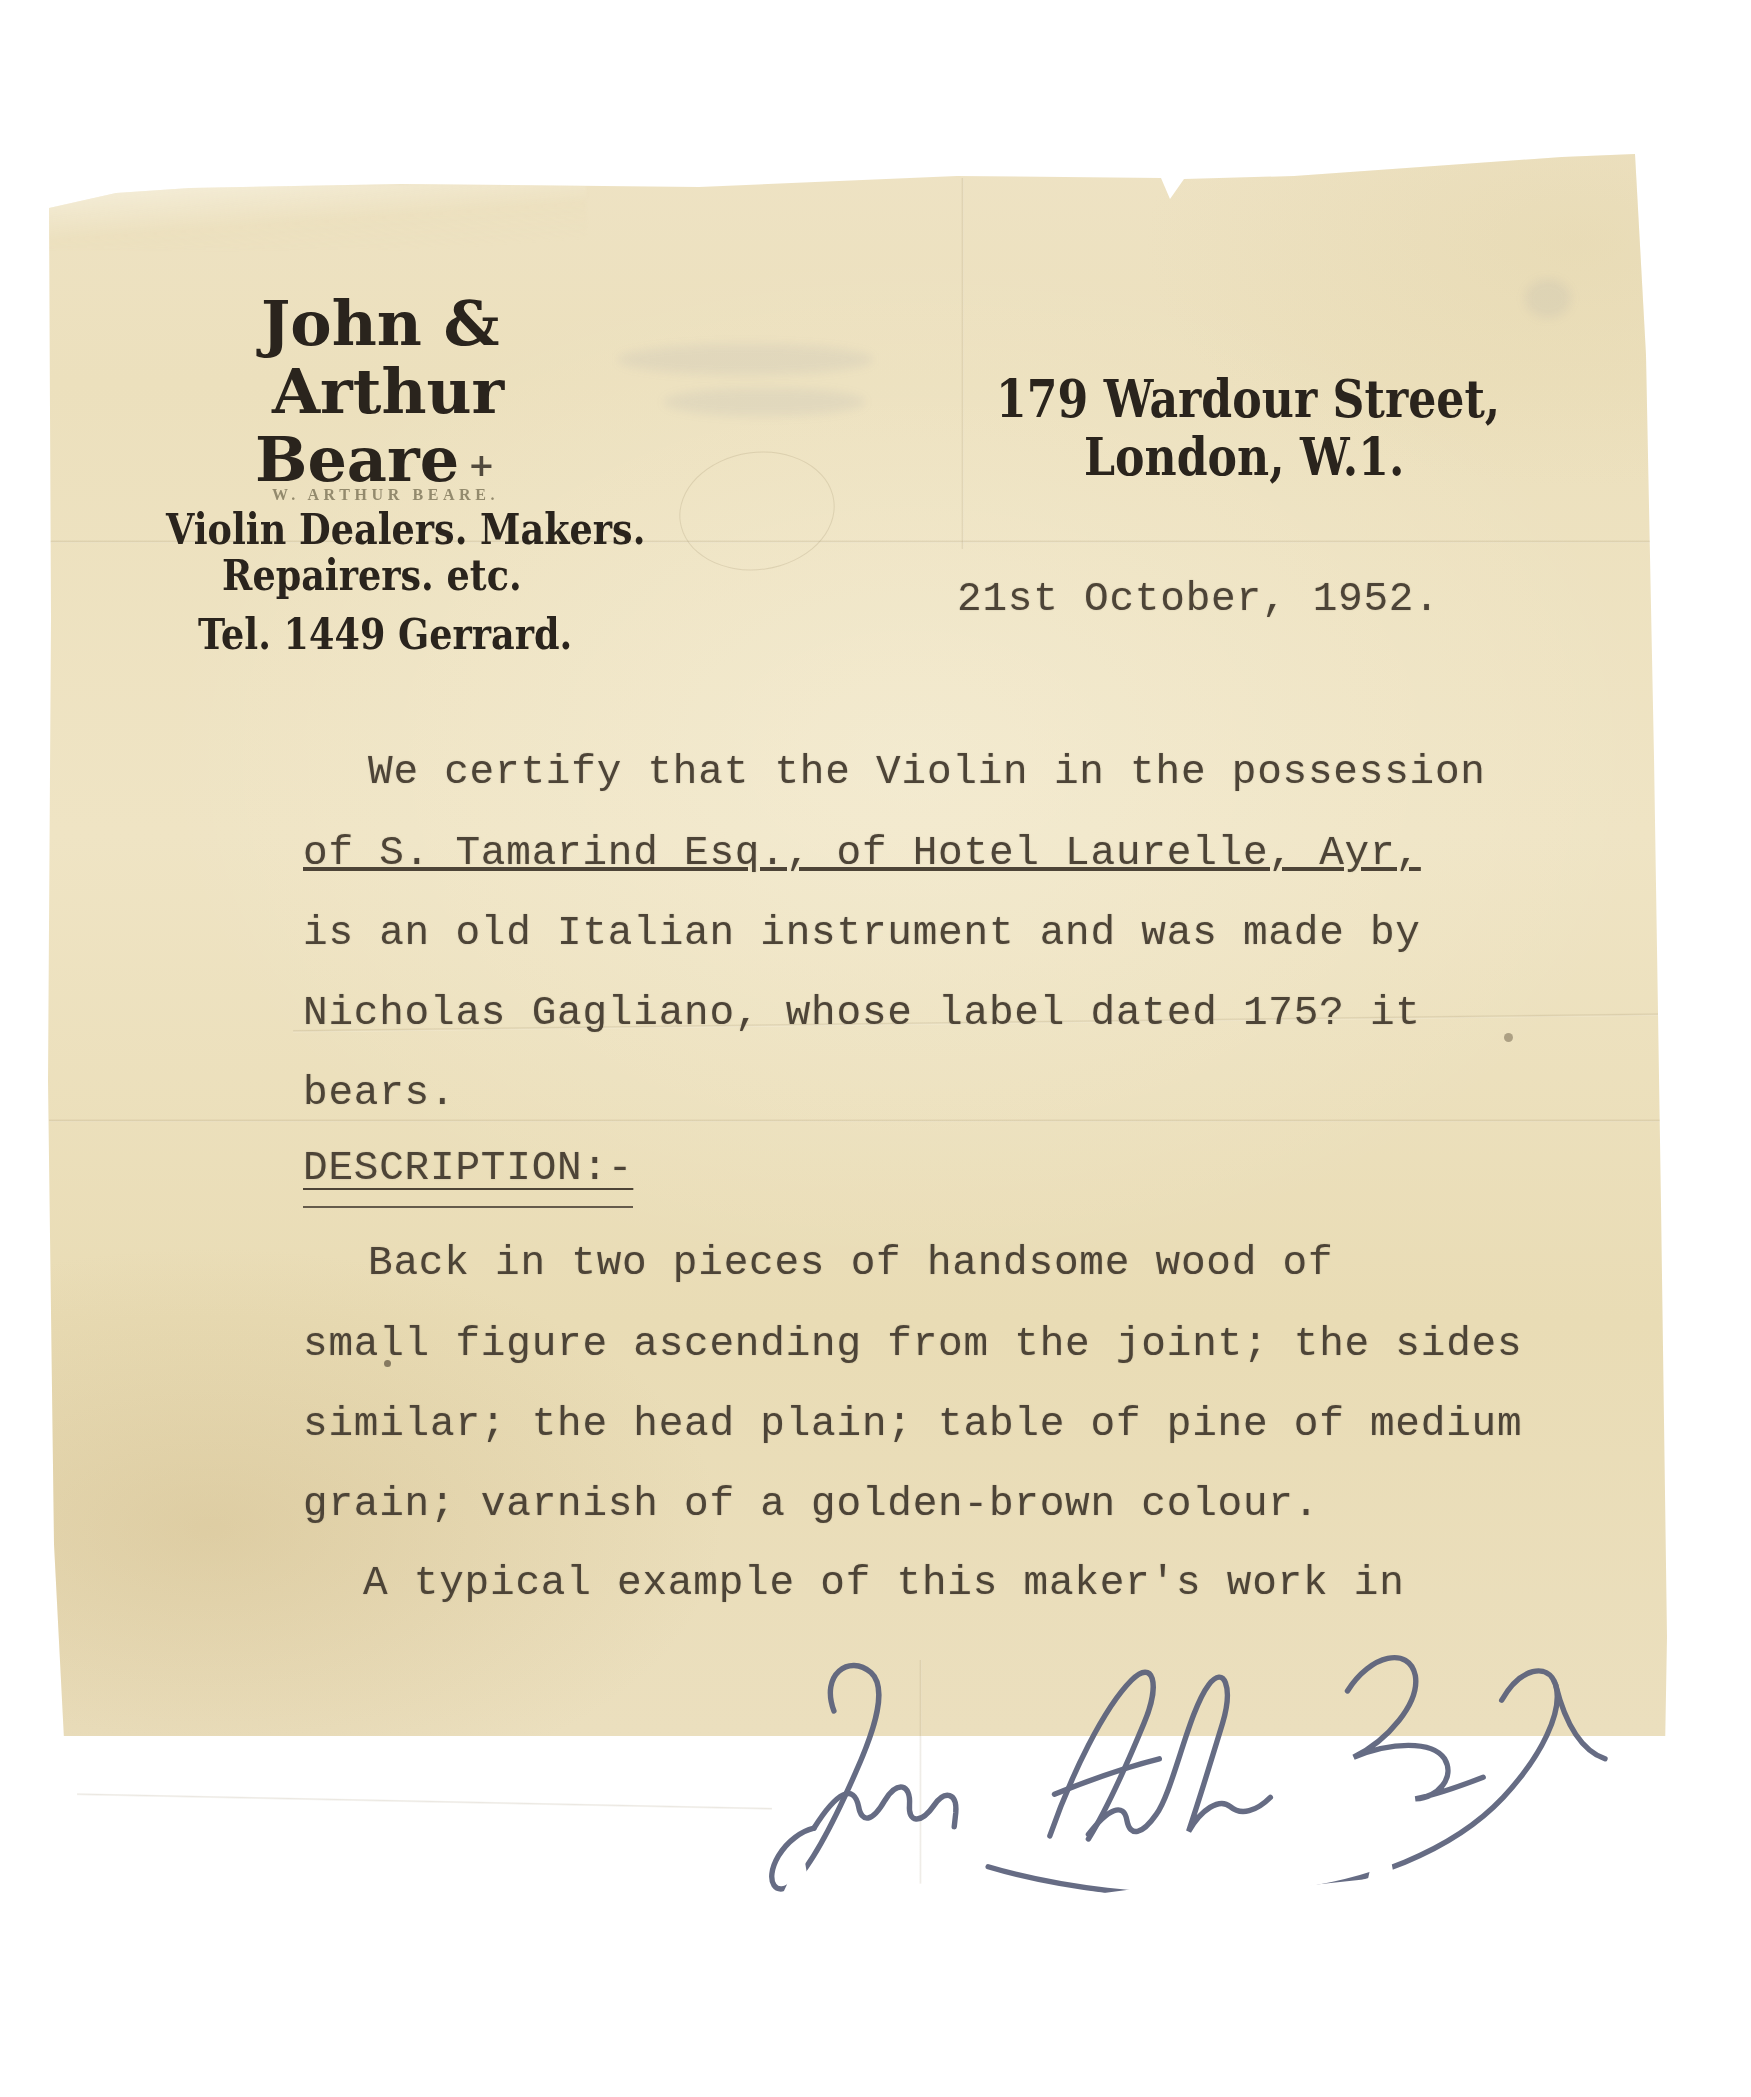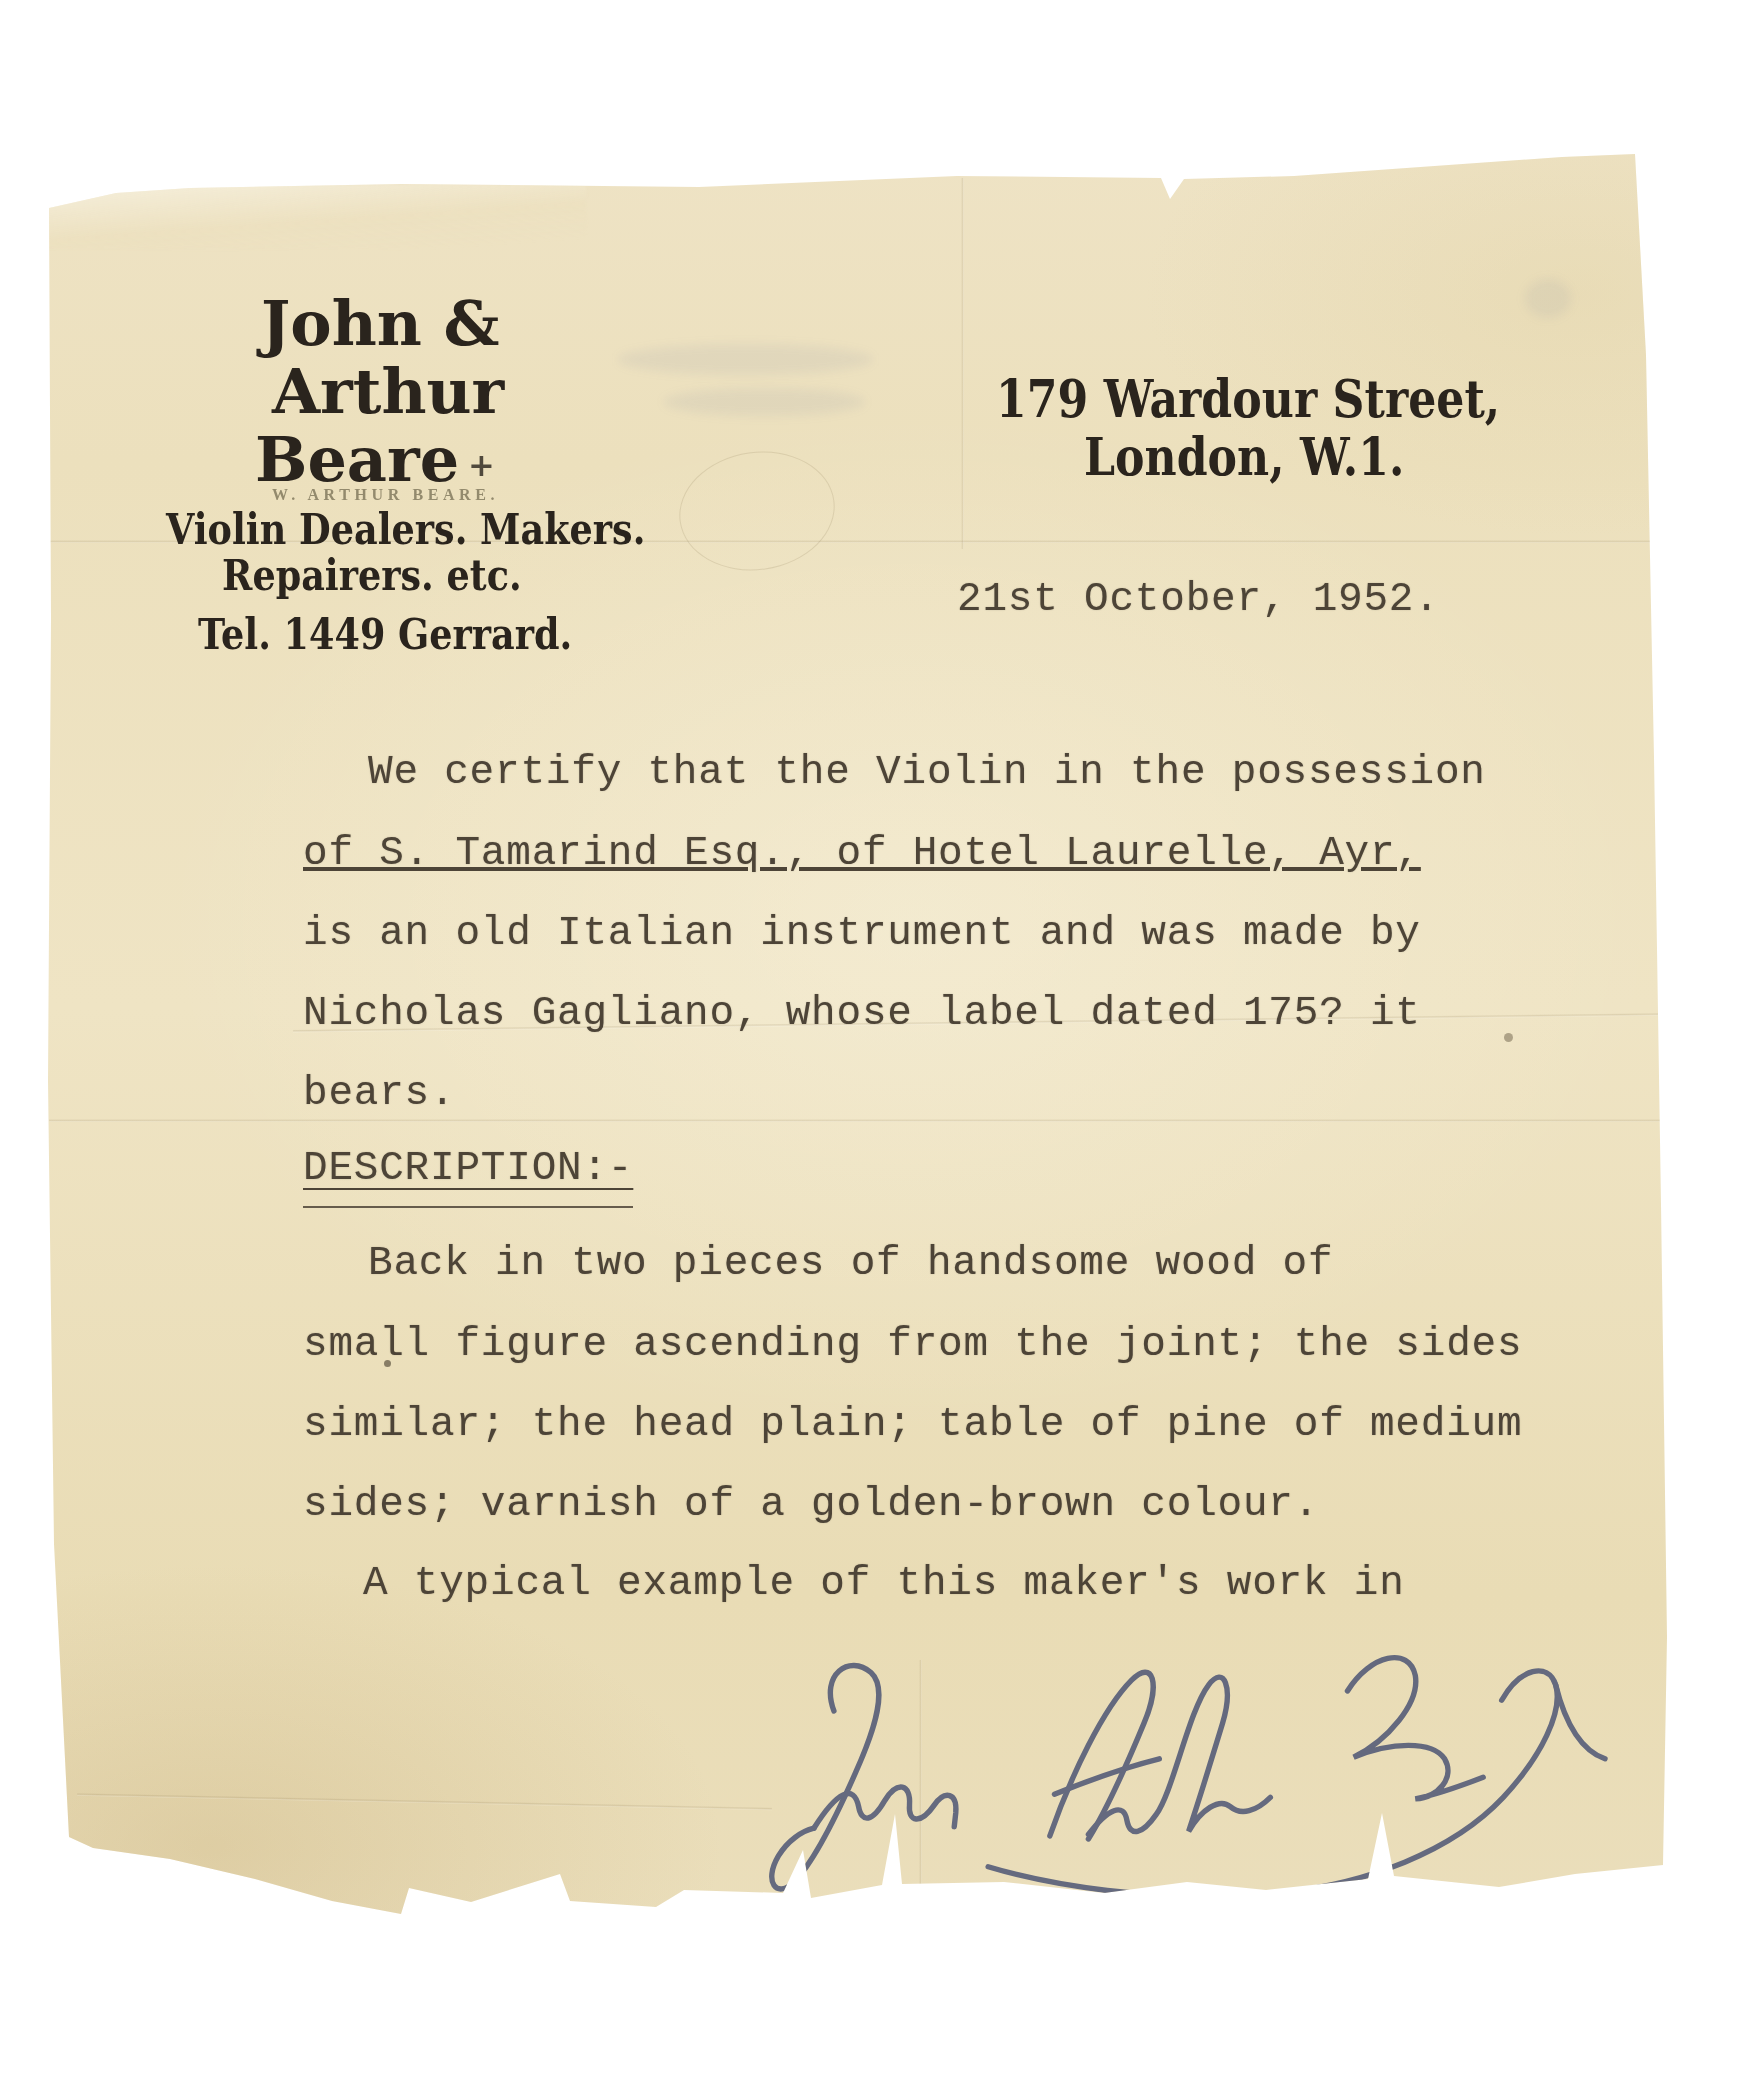--- a/index.html
+++ b/index.html
@@ -1,18 +1,18 @@
 <!DOCTYPE html>
 <html style="font-size:12.4px"><head>
 <meta charset="utf-8">
 <style>
   html,body{margin:0;padding:0;background:#ffffff;}
   .stage{position:relative;width:1752px;height:2097px;background:#ffffff;overflow:hidden;
          font-family:"Liberation Sans",sans-serif;}
-  .paper{position:absolute;left:0;top:0;width:1752px;height:2097px;
+  .paper{position:absolute;left:0;top:0;width:1752px;height:1736px;
     background:
       radial-gradient(733px 401px at 12% 88%, rgba(190,163,105,0.28), transparent 70%),
       radial-gradient(618px 347px at 90% 14%, rgba(222,206,158,0.30), transparent 70%),
       radial-gradient(965px 656px at 52% 44%, rgba(255,252,240,0.28), transparent 78%),
       linear-gradient(180deg,#efe4c8 0%,#ece0bd 22%,#efe4c4 48%,#e9dcb5 76%,#ebdfbe 100%);
     clip-path: polygon(49px 208px,116px 193px,190px 188px,401px 184px,699px 187px,957px 176px,
       1161px 178px,1170px 199px,1184px 179px,1294px 176px,1562px 157px,1635px 154px,
       1646px 355px,1654px 757px,1661px 1204px,1667px 1637px,1663px 1865px,1575px 1874px,
       1499px 1887px,1394px 1876px,1382px 1813px,1368px 1879px,1266px 1890px,1187px 1882px,
       1104px 1893px,1004px 1882px,902px 1884px,895px 1814px,882px 1885px,811px 1898px,
@@ -86,21 +86,21 @@
     <div class="tw" style="left:303px;top:991px;">Nicholas Gagliano, whose label dated 175? it</div>
     <div class="tw" style="left:303px;top:1071px;">bears.</div>
 
     <div class="tw" style="left:303px;top:1146px;">
       <span class="tw-heading">DESCRIPTION:-</span>
     </div>
 
     <div class="tw" style="left:368px;top:1241px;">Back in two pieces of handsome wood of</div>
     <div class="tw" style="left:303px;top:1322px;">small figure ascending from the joint; the sides</div>
     <div class="tw" style="left:303px;top:1402px;">similar; the head plain; table of pine of medium</div>
-    <div class="tw" style="left:303px;top:1482px;">sides; varnish of a golden-brown colour.</div>
+    <div class="tw" style="left:303px;top:1482px;">grain; varnish of a golden-brown colour.</div>
 
     <div class="tw" style="left:363px;top:1561px;">A typical example of this maker's work in</div>
 
     <div class="sig">
       <span class="visually-hidden">John &amp; Arthur Beare</span>
       <svg width="895" height="293" viewBox="0 0 1160 380" fill="none" stroke="#59607a" stroke-width="7" stroke-linecap="round" opacity="0.92">
         <path d="M150 96 C132 48 170 22 198 46 C220 66 204 118 178 176 C156 226 124 292 98 318 C76 340 58 318 78 284 C90 264 108 252 124 248"></path>
         <path d="M124 248 C154 200 176 190 182 220 C186 242 200 240 216 212 C232 186 250 190 248 218 C246 240 262 244 280 218 C294 198 310 202 308 228 L306 246"></path>
         <path d="M430 258 C458 178 500 92 536 56 C564 28 574 60 552 112 C528 170 500 230 480 262"></path>
         <path d="M436 204 C490 182 540 166 572 158"></path>

